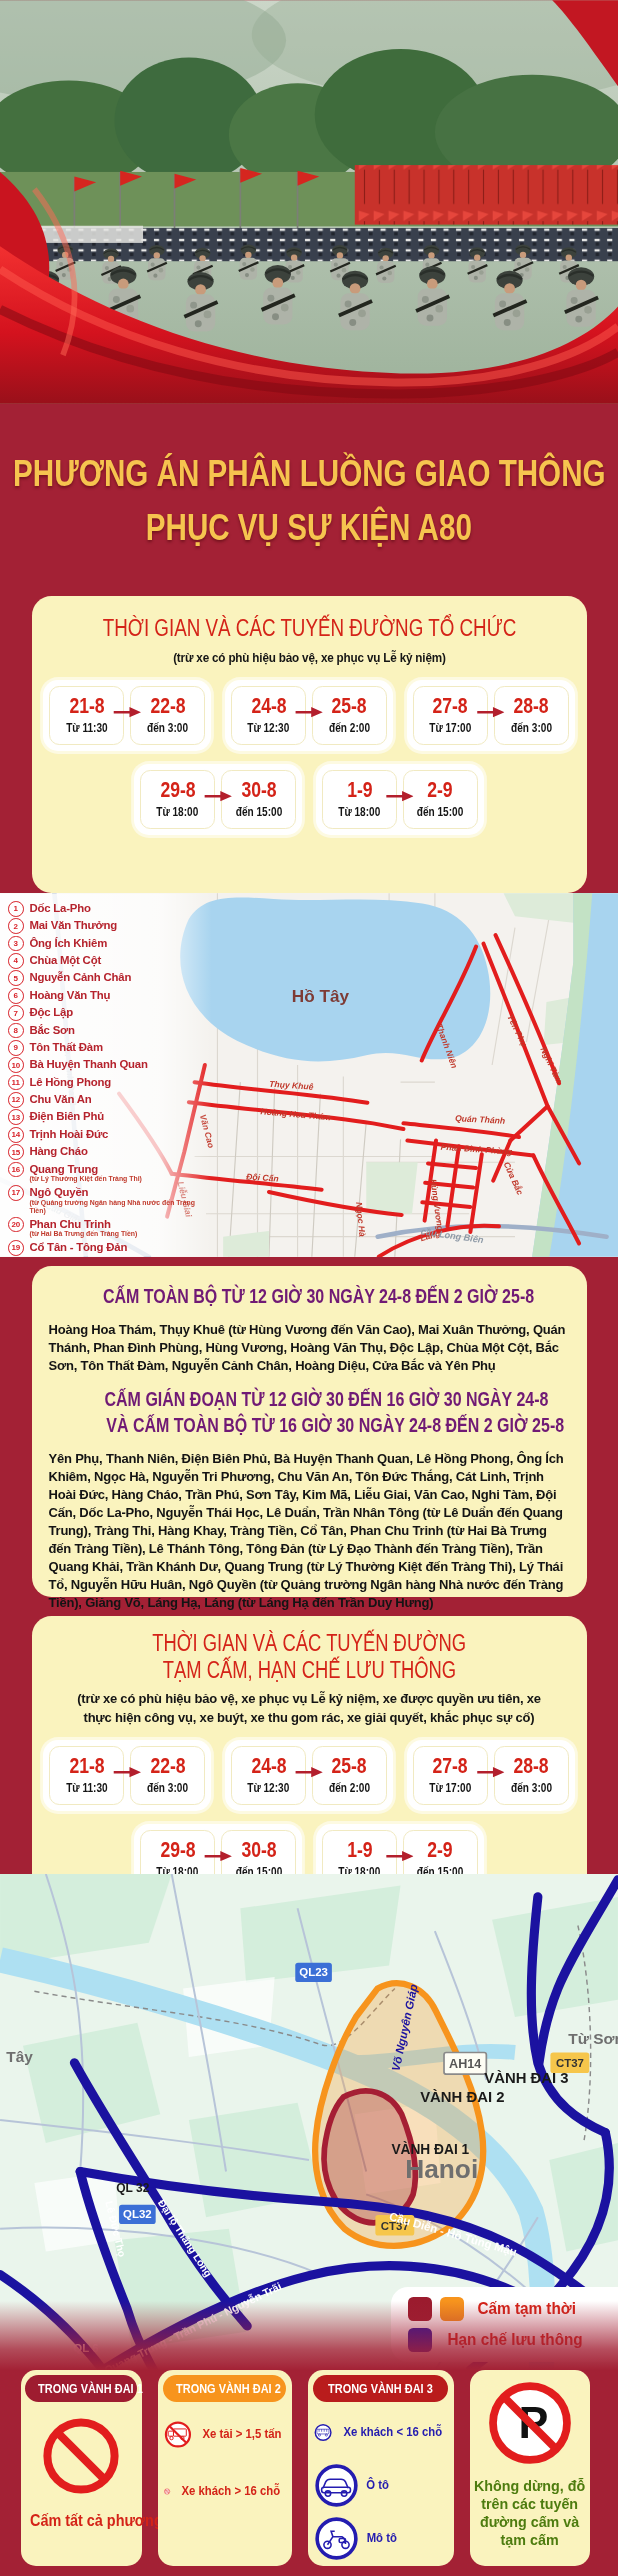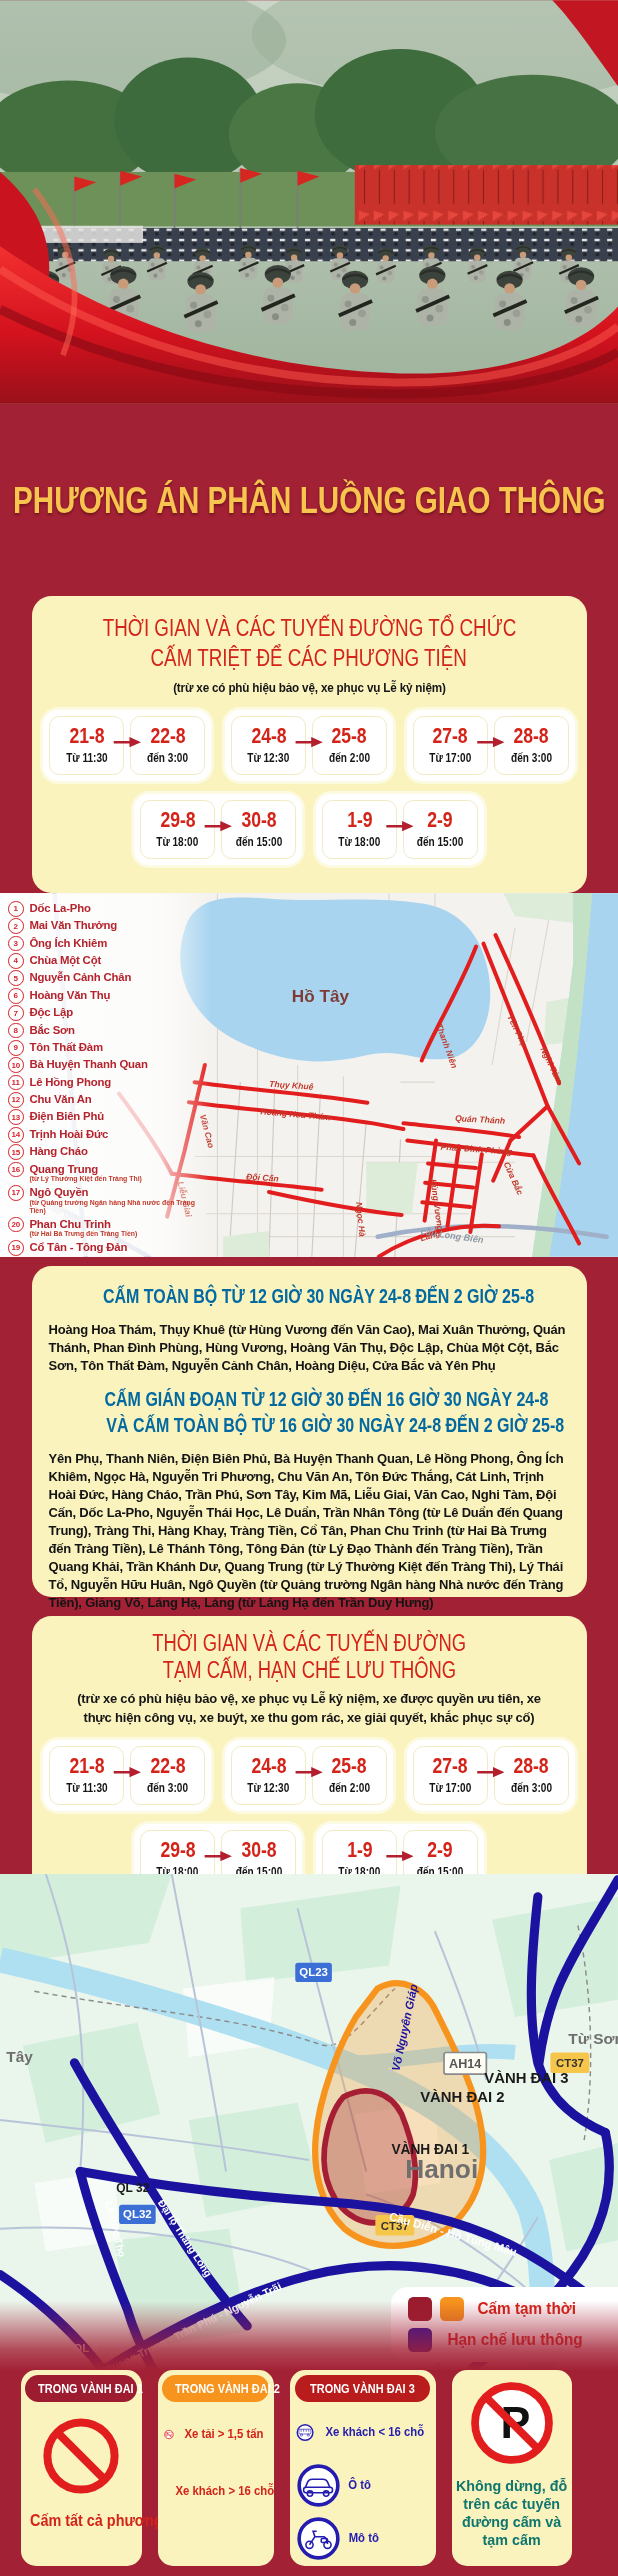--- a/index.html
+++ b/index.html
@@ -42,47 +42,47 @@
   .map1 svg{position:absolute;inset:0;}
   .street-list{position:absolute;left:8px;top:6.9px;width:192px;}
   .street-row{display:flex;align-items:flex-start;gap:5.7px;margin-bottom:0.6px;}
   .badge{flex:0 0 auto;width:13.7px;height:13.7px;margin-top:1.1px;border:1.4px solid #D8232A;border-radius:50%;
          color:#D8232A;font-weight:bold;font-size:8px;display:flex;align-items:center;justify-content:center;background:rgba(255,255,255,.6);}
   .street-name{color:#B5232D;font-weight:bold;font-size:11.4px;line-height:16px;letter-spacing:-0.2px;}
   .street-note{color:#C0392B;font-weight:bold;font-size:6.9px;line-height:8px;margin-top:-1.1px;}
 
   
   .card2{top:1266px;height:331px;padding:17px 17px 0;}
-  .h-red{color:#0369a1;font-weight:bold;font-size:20px;line-height:26px;text-align:center;}
+  .h-red{color:#701a75;font-weight:bold;font-size:20px;line-height:26px;text-align:center;}
   .body-txt{color:#141414;font-weight:bold;font-size:13px;line-height:18px;letter-spacing:-0.2px;margin-top:12px;}
 
   
   .map2{position:absolute;top:1874px;left:0;width:618px;height:496px;background:#EAF5EC;}
   .map2 svg{position:absolute;inset:0;}
   .map2-fade{position:absolute;left:0;bottom:0;width:100%;height:69px;
     background:linear-gradient(180deg,rgba(163,33,53,0),rgba(163,33,53,.8) 70%,#A32135);pointer-events:none;}
   .legend{position:absolute;right:0;top:413px;width:227px;background:#fff;border-radius:17px 0 0 17px;
           padding:10.3px 12.6px 10.3px 17px;box-sizing:border-box;display:flex;flex-direction:column;gap:6.9px;}
   .leg-row{display:flex;align-items:center;gap:8px;}
   .sq{width:24px;height:24px;border-radius:5.2px;}
   .leg-label{color:#D42318;font-weight:bold;font-size:17px;}
 
   
   .zones{position:absolute;top:2370px;left:0;width:618px;display:flex;gap:16px;padding:0 20.6px;box-sizing:border-box;}
   .zone{background:#FAF3BE;border-radius:15px;height:196px;position:relative;box-sizing:border-box;}
-  .z1{width:121px;} .z2{width:116px;} .z3{width:146px;} .z4{width:120px;}
+  .z1{width:121px;} .z2{width:134px;} .z3{width:146px;} .z4{width:120px;}
   .pill{margin:4.6px auto 0;width:92%;border-radius:13.7px;padding:6.3px 0;text-align:center;
         color:#fff;font-weight:bold;font-size:13.7px;}
   .z1 .pill{background:#9E1C30;} .z2 .pill{background:#F7941D;} .z3 .pill{background:#b91c1c;}
   .zone-caption{color:#D42318;font-weight:bold;font-size:16px;line-height:19.5px;text-align:center;margin-top:15px;}
   .zrow{display:flex;align-items:center;gap:5.7px;margin:8px 5.7px 0 6.9px;}
   .zrow .lbl{font-weight:bold;font-size:12.6px;line-height:15px;}
   .z2 .lbl{color:#D42318;} .z3 .lbl{color:#241CB0;}
   .center{display:flex;justify-content:center;}
-  .z4-caption{color:#0f766e;font-weight:bold;font-size:14.3px;line-height:18px;text-align:center;margin-top:10.3px;padding:0 0;}
+  .z4-caption{color:#4d7c0f;font-weight:bold;font-size:14.3px;line-height:18px;text-align:center;margin-top:10.3px;padding:0 0;}
 </style>
 </head>
 <body>
 
 <div class="page">
 
   <div class="hero">
     <svg width="618" height="404" viewBox="0 0 1080 705">
       <defs>
         <linearGradient id="sky" x1="0" y1="0" x2="0" y2="1">
@@ -178,25 +178,25 @@
       <path d="M0,300 C70,360 100,430 80,520 C65,590 35,650 0,670 Z" fill="#C9141F"></path>
       <path d="M0,430 C190,560 430,645 700,652 C900,657 1020,600 1080,535 L1080,705 L0,705 Z" fill="url(#drape)"></path>
       <path d="M0,470 C180,590 420,665 690,668 C880,670 1010,625 1080,570" stroke="#FF5A4D" stroke-width="14" fill="none" opacity=".5"></path>
       <path d="M0,540 C200,640 430,690 700,688 C890,686 1020,650 1080,615" stroke="#7F0A12" stroke-width="16" fill="none" opacity=".55"></path>
       <path d="M60,330 C130,420 150,520 110,620" stroke="#FF6A55" stroke-width="10" fill="none" opacity=".5"></path>
     </svg>
   </div>
 
   <div class="main-title">
     <div class="t"><span class="cx">PHƯƠNG ÁN PHÂN LUỒNG GIAO THÔNG</span></div>
+    <div class="t"><span class="cx">PHỤC VỤ SỰ KIỆN A80</span></div>
   </div>
 
   <section class="card card1">
     <div class="sec-title"><span class="cx">THỜI GIAN VÀ CÁC TUYẾN ĐƯỜNG TỔ CHỨC</span></div>
-    <div class="sec-title"><span class="cx">CẤM TRIỆT ĐỂ CÁC PHƯƠNG TIỆN</span></div>
     <div class="sec-sub" style="margin-top:5.7px;"><span class="cx9">(trừ xe có phù hiệu bảo vệ, xe phục vụ Lễ kỷ niệm)</span></div>
 
     <div class="periods">
       <div class="pair">
         <div class="chip">
           <div class="d"><span class="cx">21-8</span></div>
           <div class="t"><span class="cx">Từ 11:30</span></div>
         </div>
         <div class="chip">
           <div class="d"><span class="cx">22-8</span></div>

